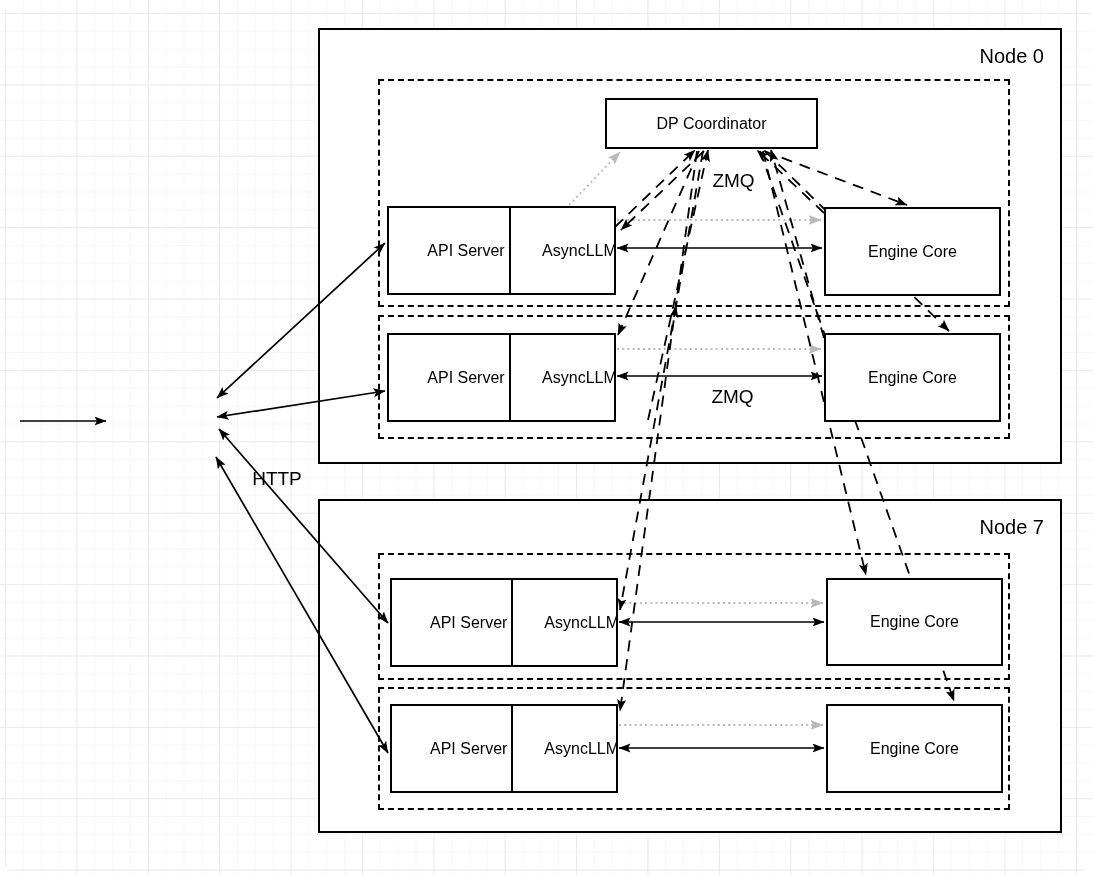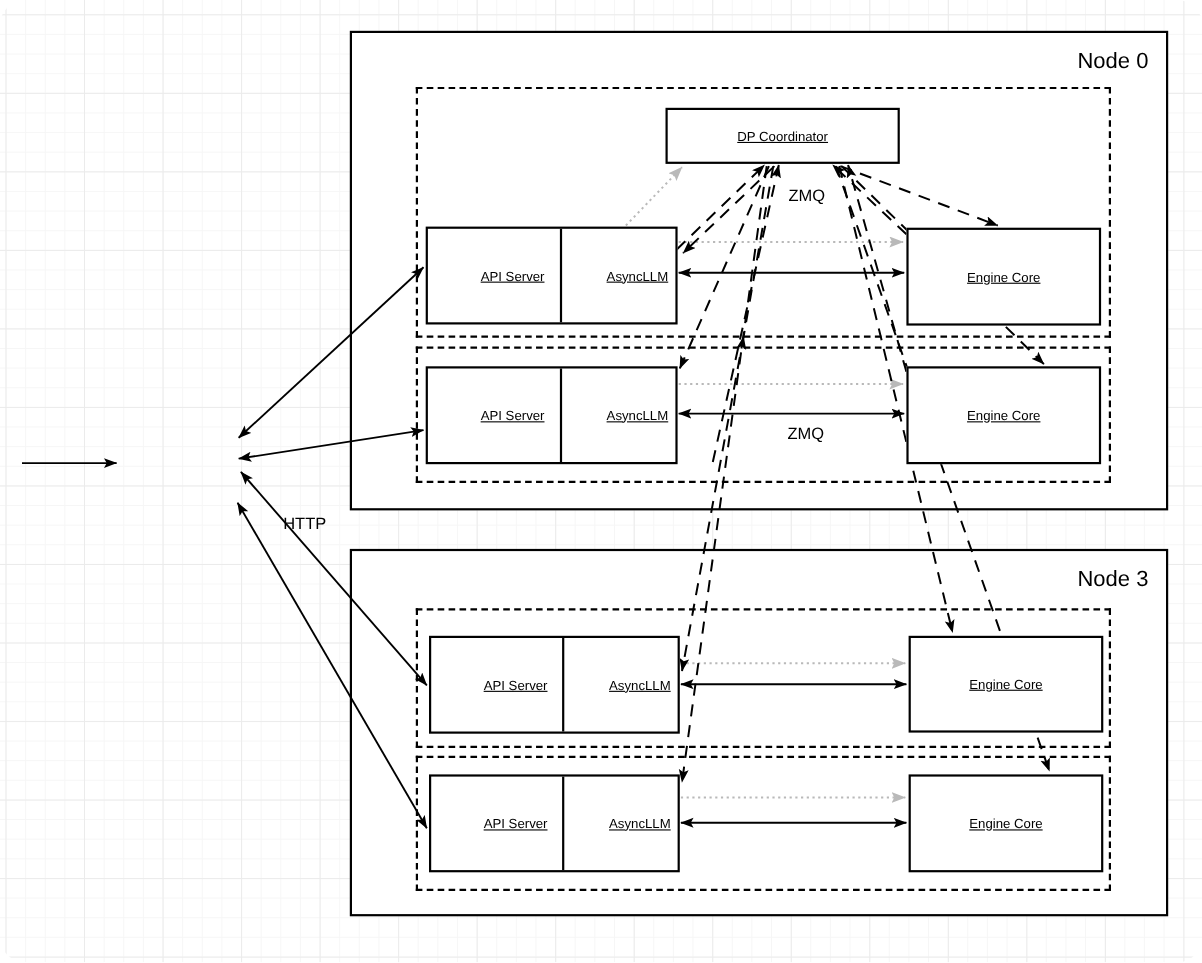--- a/index.html
+++ b/index.html
@@ -53,53 +53,52 @@
   .edge.solid{stroke:var(--ink);stroke-width:1.7;}
   .edge.dashed{stroke:var(--ink);stroke-width:1.8;stroke-dasharray:11 8;}
   .edge.dotted{stroke:var(--dotted-gray);stroke-width:1.8;stroke-dasharray:2 3.2;}
   .box{
     position:absolute;
     background:var(--shape-fill);
     border:2px solid var(--ink);
     display:flex;
     align-items:center;
     justify-content:center;
-    font-size:12px;
+    font-size:16px;
     z-index:4;
-    text-decoration:underline;
   }
   .box.combo{padding:0;}
   .combo .cell{
     height:100%;
     display:flex;align-items:center;justify-content:center;
     white-space:nowrap;
     padding-left:34px;
   }
   .combo .cell.api{width:54.2%;border-right:2px solid var(--ink);}
   .combo .cell.async{width:45.8%;}
   .lb-label{line-height:1.3;}
   .edge-label{
     position:absolute;
-    font-size:15px;
+    font-size:19px;
     z-index:5;
     text-align:center;
     white-space:nowrap;
   }
 </style>
 </head>
 <body>
 
 <div class="canvas">
 
   <div class="node" style="left:318px;top:28px;width:744px;height:436px;">
     <div class="node-title">Node 0</div>
   </div>
 
   <div class="node" style="left:318px;top:499px;width:744px;height:334px;">
-    <div class="node-title">Node 3</div>
+    <div class="node-title">Node 7</div>
   </div>
 
   <div class="cluster" style="left:378px;top:79px;width:632px;height:228px;"></div>
   <div class="cluster" style="left:378px;top:315px;width:632px;height:124px;"></div>
   <div class="cluster" style="left:378px;top:553px;width:632px;height:127px;"></div>
   <div class="cluster" style="left:378px;top:687px;width:632px;height:123px;"></div>
 
   <svg id="edge-layer" width="1093" height="875" viewBox="0 0 1093 875">
     <defs>
       <marker id="m-end" markerWidth="13" markerHeight="10" refX="11.5" refY="4.5" orient="auto" markerUnits="userSpaceOnUse">

